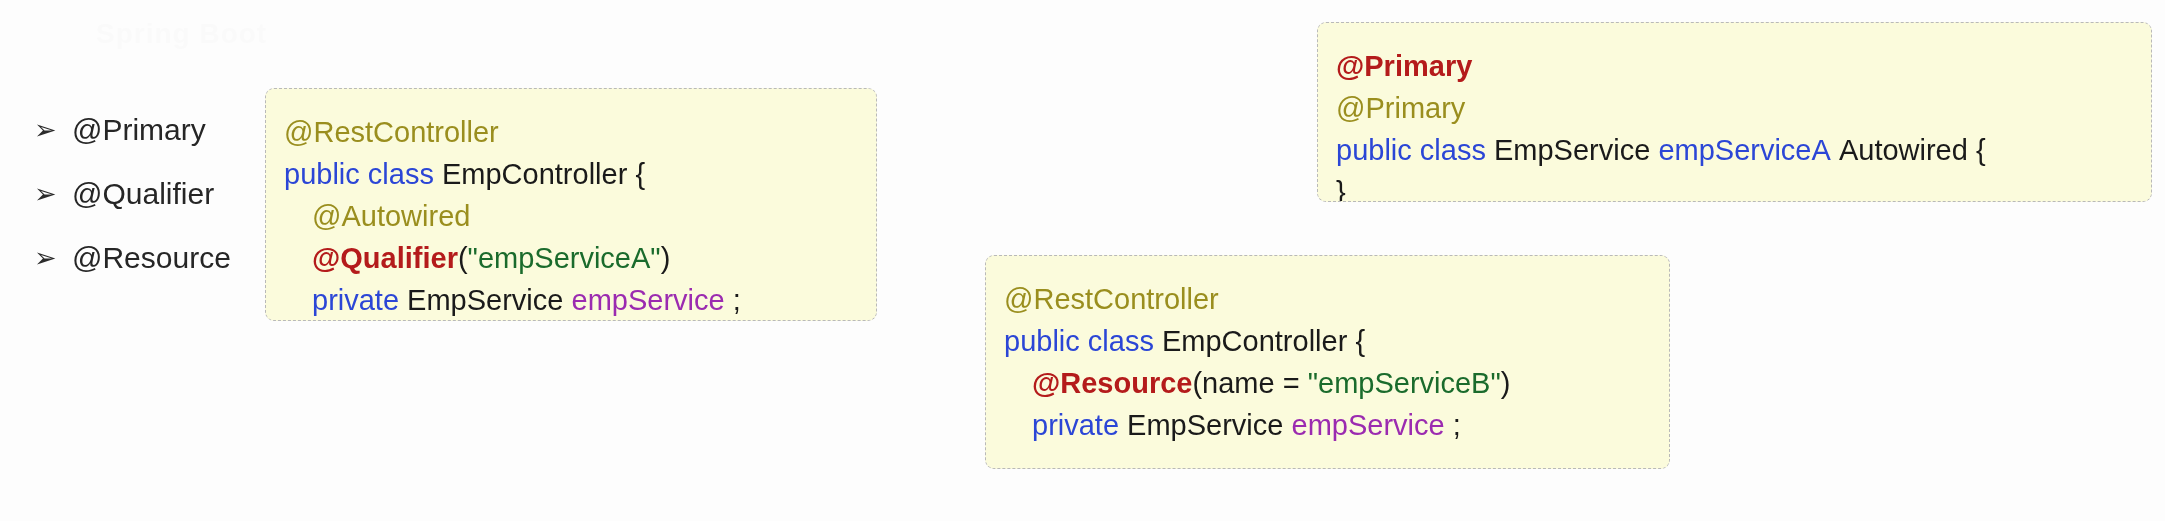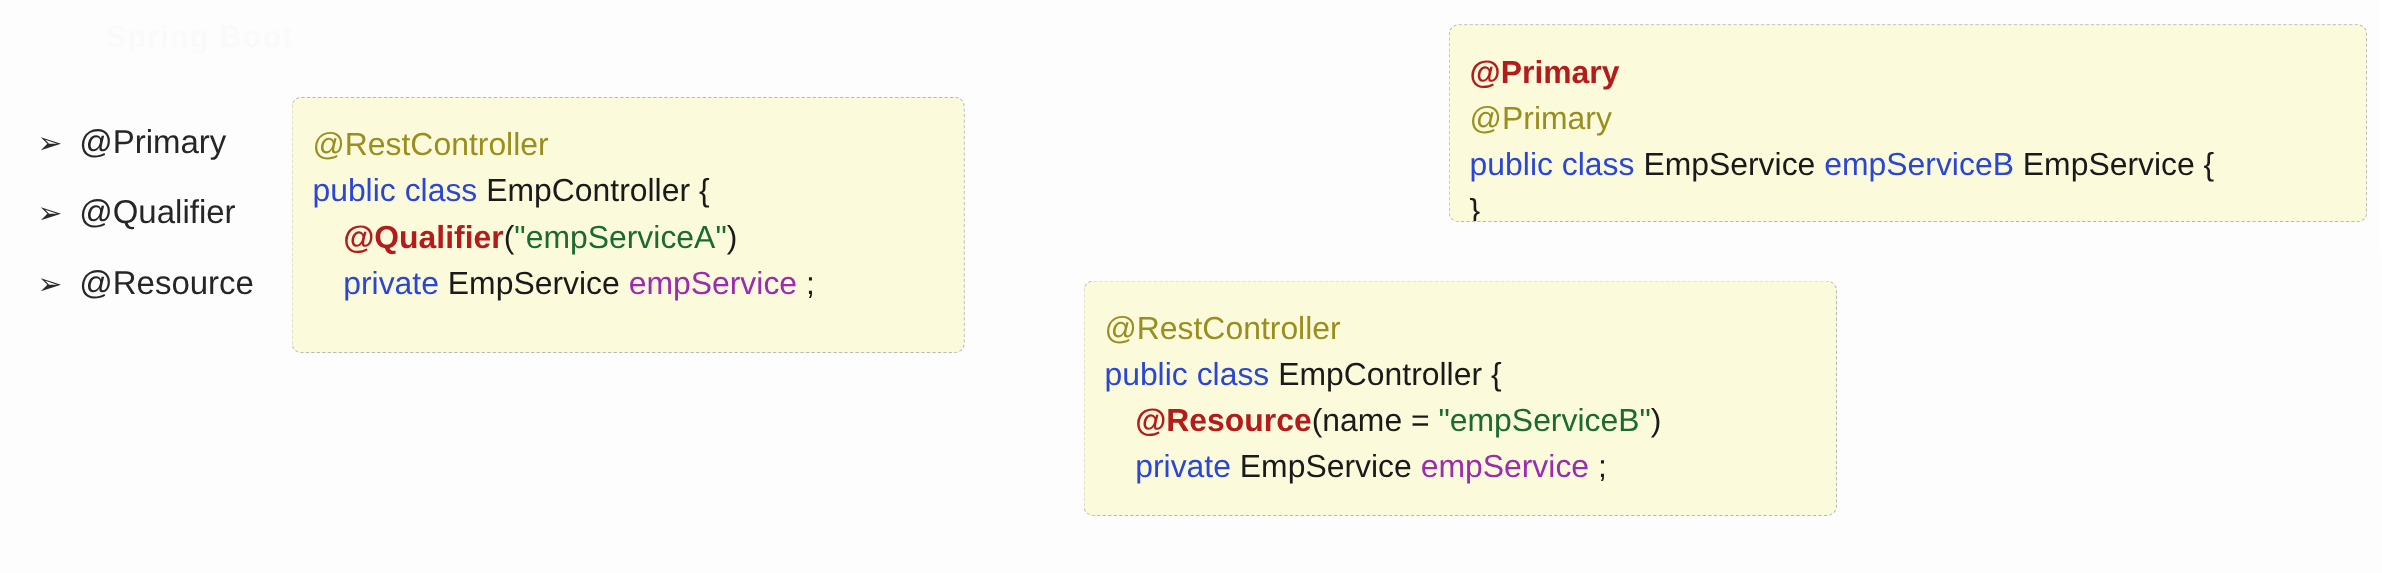--- a/index.html
+++ b/index.html
@@ -146,20 +146,23 @@
   <div class="code-card" id="card-controller-qualifier">
 
     <div class="code-line">
       <span class="tok-ann">@RestController</span>
     </div>
 
     <div class="code-line">
       <span class="tok-kw">public</span><span class="tok-plain">&nbsp;</span><span class="tok-kw">class</span><span class="tok-plain">&nbsp;</span><span class="tok-type">EmpController {</span>
     </div>
 
+    <div class="code-line indent-1">
+      <span class="tok-ann">@Autowired</span>
+    </div>
 
     <div class="code-line indent-1">
       <span class="tok-ann-hl">@Qualifier</span><span class="tok-plain">(</span><span class="tok-str">"empServiceA"</span><span class="tok-plain">)</span>
     </div>
 
     <div class="code-line indent-1">
       <span class="tok-kw">private</span><span class="tok-plain">&nbsp;</span><span class="tok-type">EmpService</span><span class="tok-plain">&nbsp;</span><span class="tok-field">empService</span><span class="tok-plain">&nbsp;</span><span class="tok-plain">;</span>
     </div>
 
   </div>
@@ -168,21 +171,21 @@
 
     <div class="code-line">
       <span class="tok-ann-hl">@Primary</span>
     </div>
 
     <div class="code-line">
       <span class="tok-ann">@Primary</span>
     </div>
 
     <div class="code-line">
-      <span class="tok-kw">public</span><span class="tok-plain">&nbsp;</span><span class="tok-kw">class</span><span class="tok-plain">&nbsp;</span><span class="tok-type">EmpService</span><span class="tok-plain">&nbsp;</span><span class="tok-kw">empServiceB</span><span class="tok-plain">&nbsp;</span><span class="tok-type">EmpService {</span>
+      <span class="tok-kw">public</span><span class="tok-plain">&nbsp;</span><span class="tok-kw">class</span><span class="tok-plain">&nbsp;</span><span class="tok-type">EmpService</span><span class="tok-plain">&nbsp;</span><span class="tok-kw">empServiceA</span><span class="tok-plain">&nbsp;</span><span class="tok-type">Autowired {</span>
     </div>
 
     <div class="code-line">
       <span class="tok-plain">}</span>
     </div>
 
   </div>
 
   <div class="code-card" id="card-controller-resource" style="height: auto; padding-bottom: 22px;">
 

